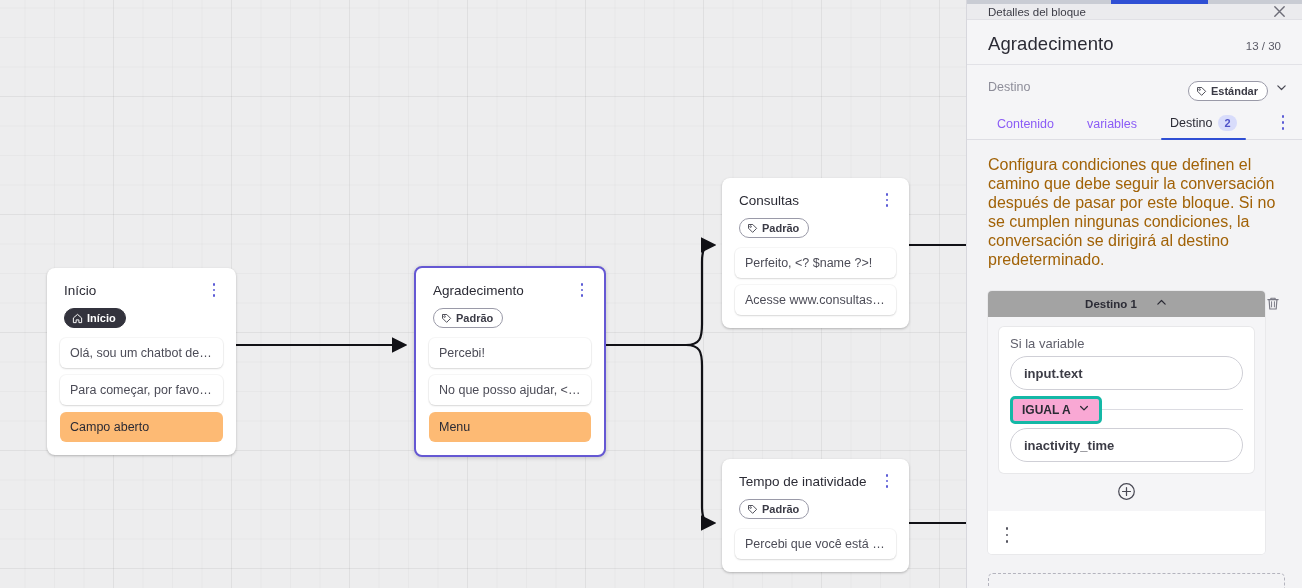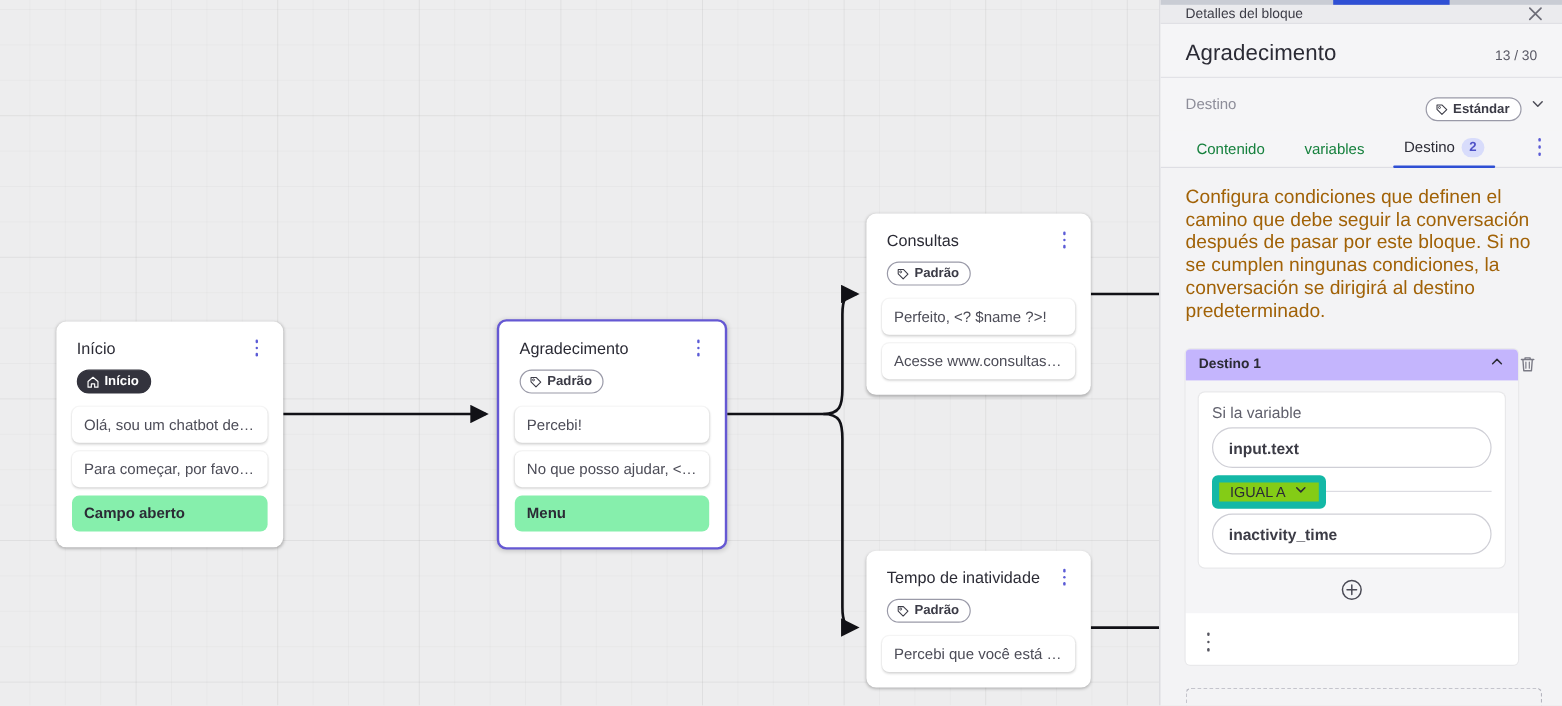--- a/index.html
+++ b/index.html
@@ -79,24 +79,24 @@
     background: #ffffff;
     border-radius: 6px;
     box-shadow: 0 1px 2px rgba(0,0,0,0.13), 0 0 0 1px rgba(0,0,0,0.03);
     font-size: 12.5px;
     color: #4c4c57;
     padding: 7px 10px;
     line-height: 16px;
     white-space: nowrap; overflow: hidden; text-overflow: ellipsis;
   }
   .msg.highlight {
-    background: #86efac;
+    background: #fdba74;
     box-shadow: none;
     color: #2b2b35;
-    font-weight: 700;
+    font-weight: 400;
   }
 
   
   #node-inicio     { left: 47px;  top: 268px; width: 189px; }
   #node-agrad      { left: 414px; top: 266px; width: 192px; }
   #node-consultas  { left: 722px; top: 178px; width: 187px; }
   #node-inatividade{ left: 722px; top: 459px; width: 187px; }
 
   
   #panel {
@@ -142,21 +142,21 @@
 
   .tabs {
     background: #f5f5f7;
     display: flex; align-items: flex-end;
     padding: 0 14px 0 21px;
     border-bottom: 1px solid #dedee4;
     height: 31px;
     position: relative;
   }
   .tab {
-    font-size: 12.5px; color: #15803d;
+    font-size: 12.5px; color: #8b5cf6;
     padding: 0 9px 8px 9px;
     margin-right: 15px;
     cursor: pointer;
     display: flex; align-items: center; gap: 6px;
     position: relative;
   }
   .tab.active { color: #2b2b35; }
   .tab.active::after {
     content: ""; position: absolute; left: 0; right: 0; bottom: -1px;
     height: 2.5px; background: #2f4fd4; border-radius: 2px;
@@ -179,23 +179,23 @@
 
   .dest-wrap { margin-top: 22px; position: relative; }
   .dest-card {
     background: #f5f5f7;
     border-radius: 4px;
     width: 277px;
     overflow: hidden;
     box-shadow: 0 0 0 1px rgba(0,0,0,0.04);
   }
   .dest-head {
-    background: #c4b5fd;
+    background: #a3a3a3;
     height: 26px;
-    display: flex; align-items: center; justify-content: space-between;
+    display: flex; align-items: center; justify-content: center;
     padding: 0 11px 0 11px;
     gap: 18px;
   }
   .dest-head-title { font-size: 11.5px; color: #2b2b35; font-weight: 700; }
   .trash {
     position: absolute; right: 0px; top: 4px;
     width: 16px; height: 18px; cursor: pointer;
   }
   .cond-box {
     margin: 10px 11px 0 11px;
@@ -213,26 +213,26 @@
     display: flex; align-items: center;
     padding: 0 13px;
     font-size: 13px; color: #3c3c46;
     background: #fff;
     font-weight: bold;
   }
   .op-row { position: relative; height: 29px; margin: 5px 0 4px 0; display:flex; align-items:center; }
   .op-row .rule { position: absolute; left: 0; right: 0; top: 14px; height: 1px; background: #dcdce2; }
   .op-pill {
     position: relative;
-    border: 6px solid #14b8a6; border-radius: 5px;
-    background: #84cc16;
+    border: 3px solid #14b8a6; border-radius: 5px;
+    background: #f9a8d4;
     height: 28px;
     display: inline-flex; align-items: center; gap: 7px;
     padding: 0 9px;
-    font-size: 12px; color: #2b2b35; font-weight: 400;
+    font-size: 12px; color: #2b2b35; font-weight: 700;
     cursor: pointer;
   }
   .plus-row { display: flex; justify-content: center; padding: 9px 0 10px 0; }
   .plus-btn { width: 19px; height: 19px; cursor: pointer; }
 
   .goto-card {
     background: #fff;
     padding: 10px 11px 11px 12px;
     display: flex; align-items: flex-start; justify-content: space-between;
   }

